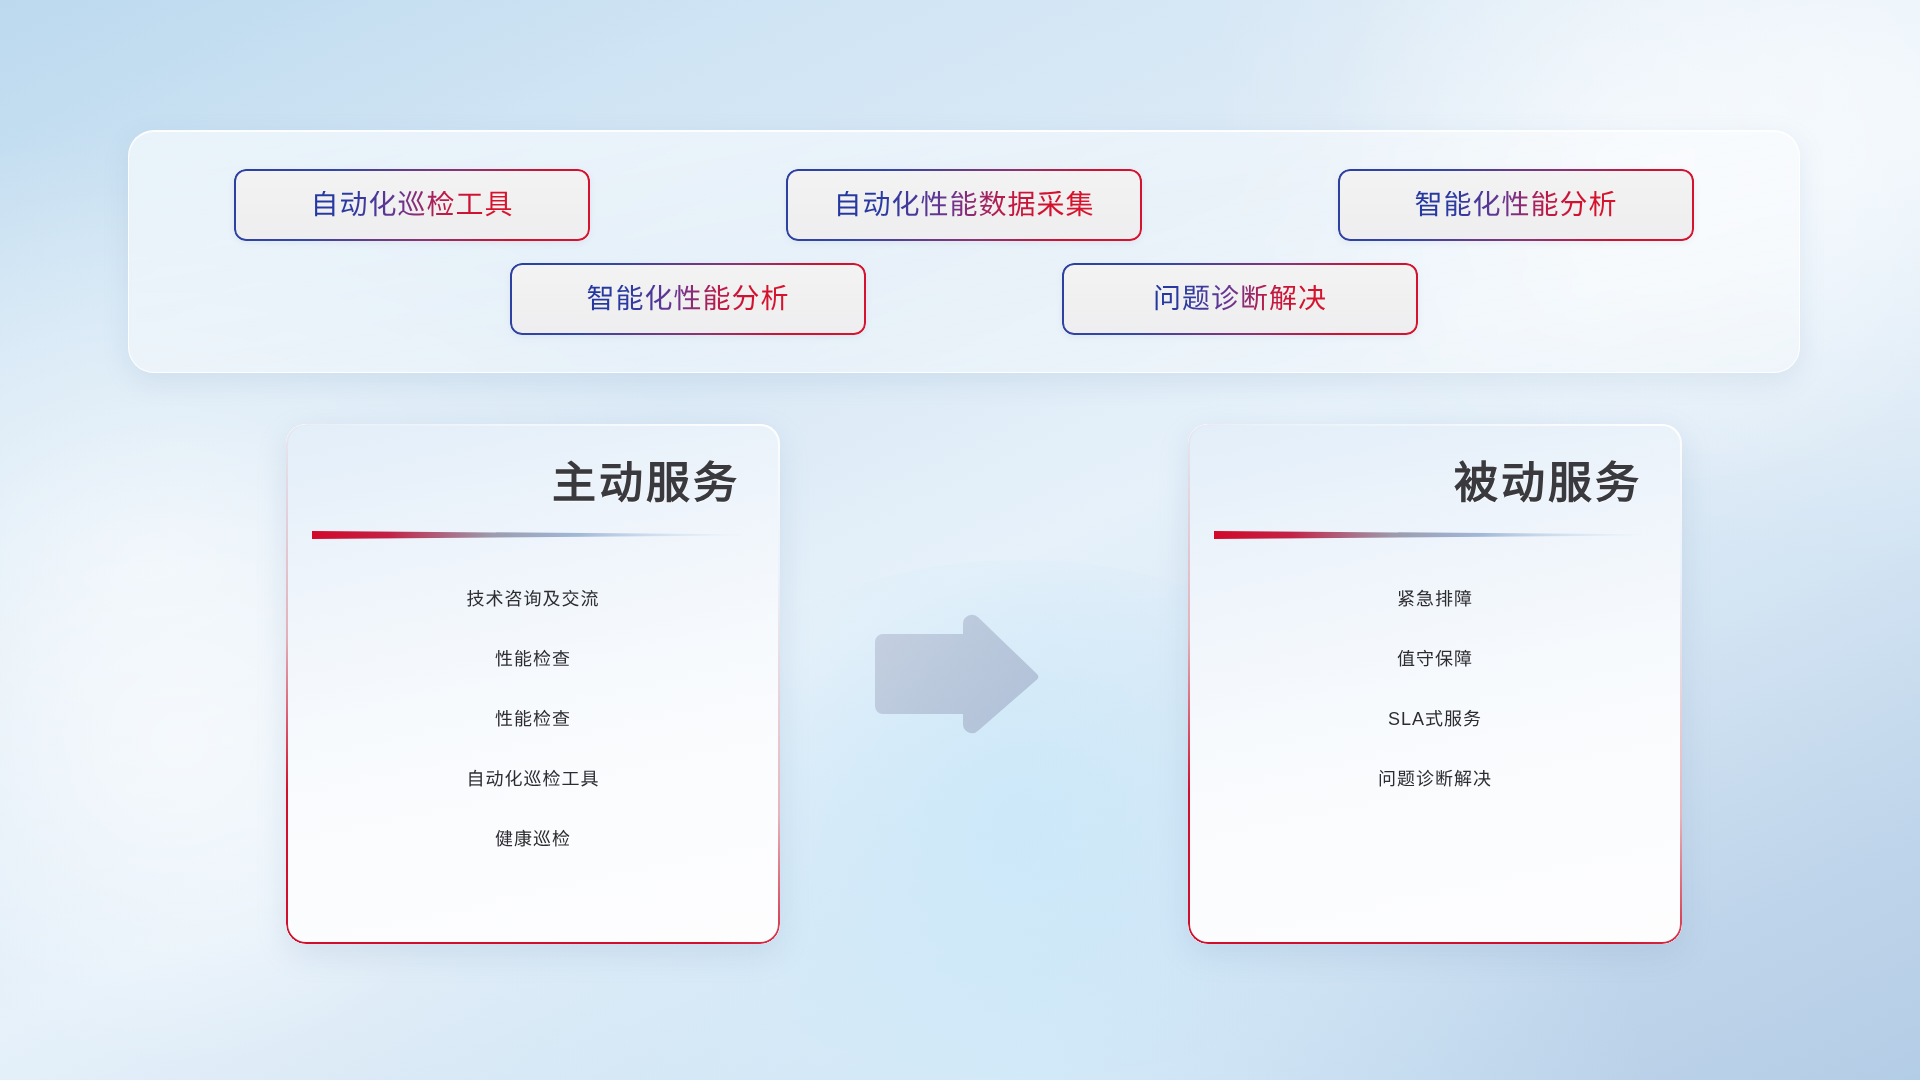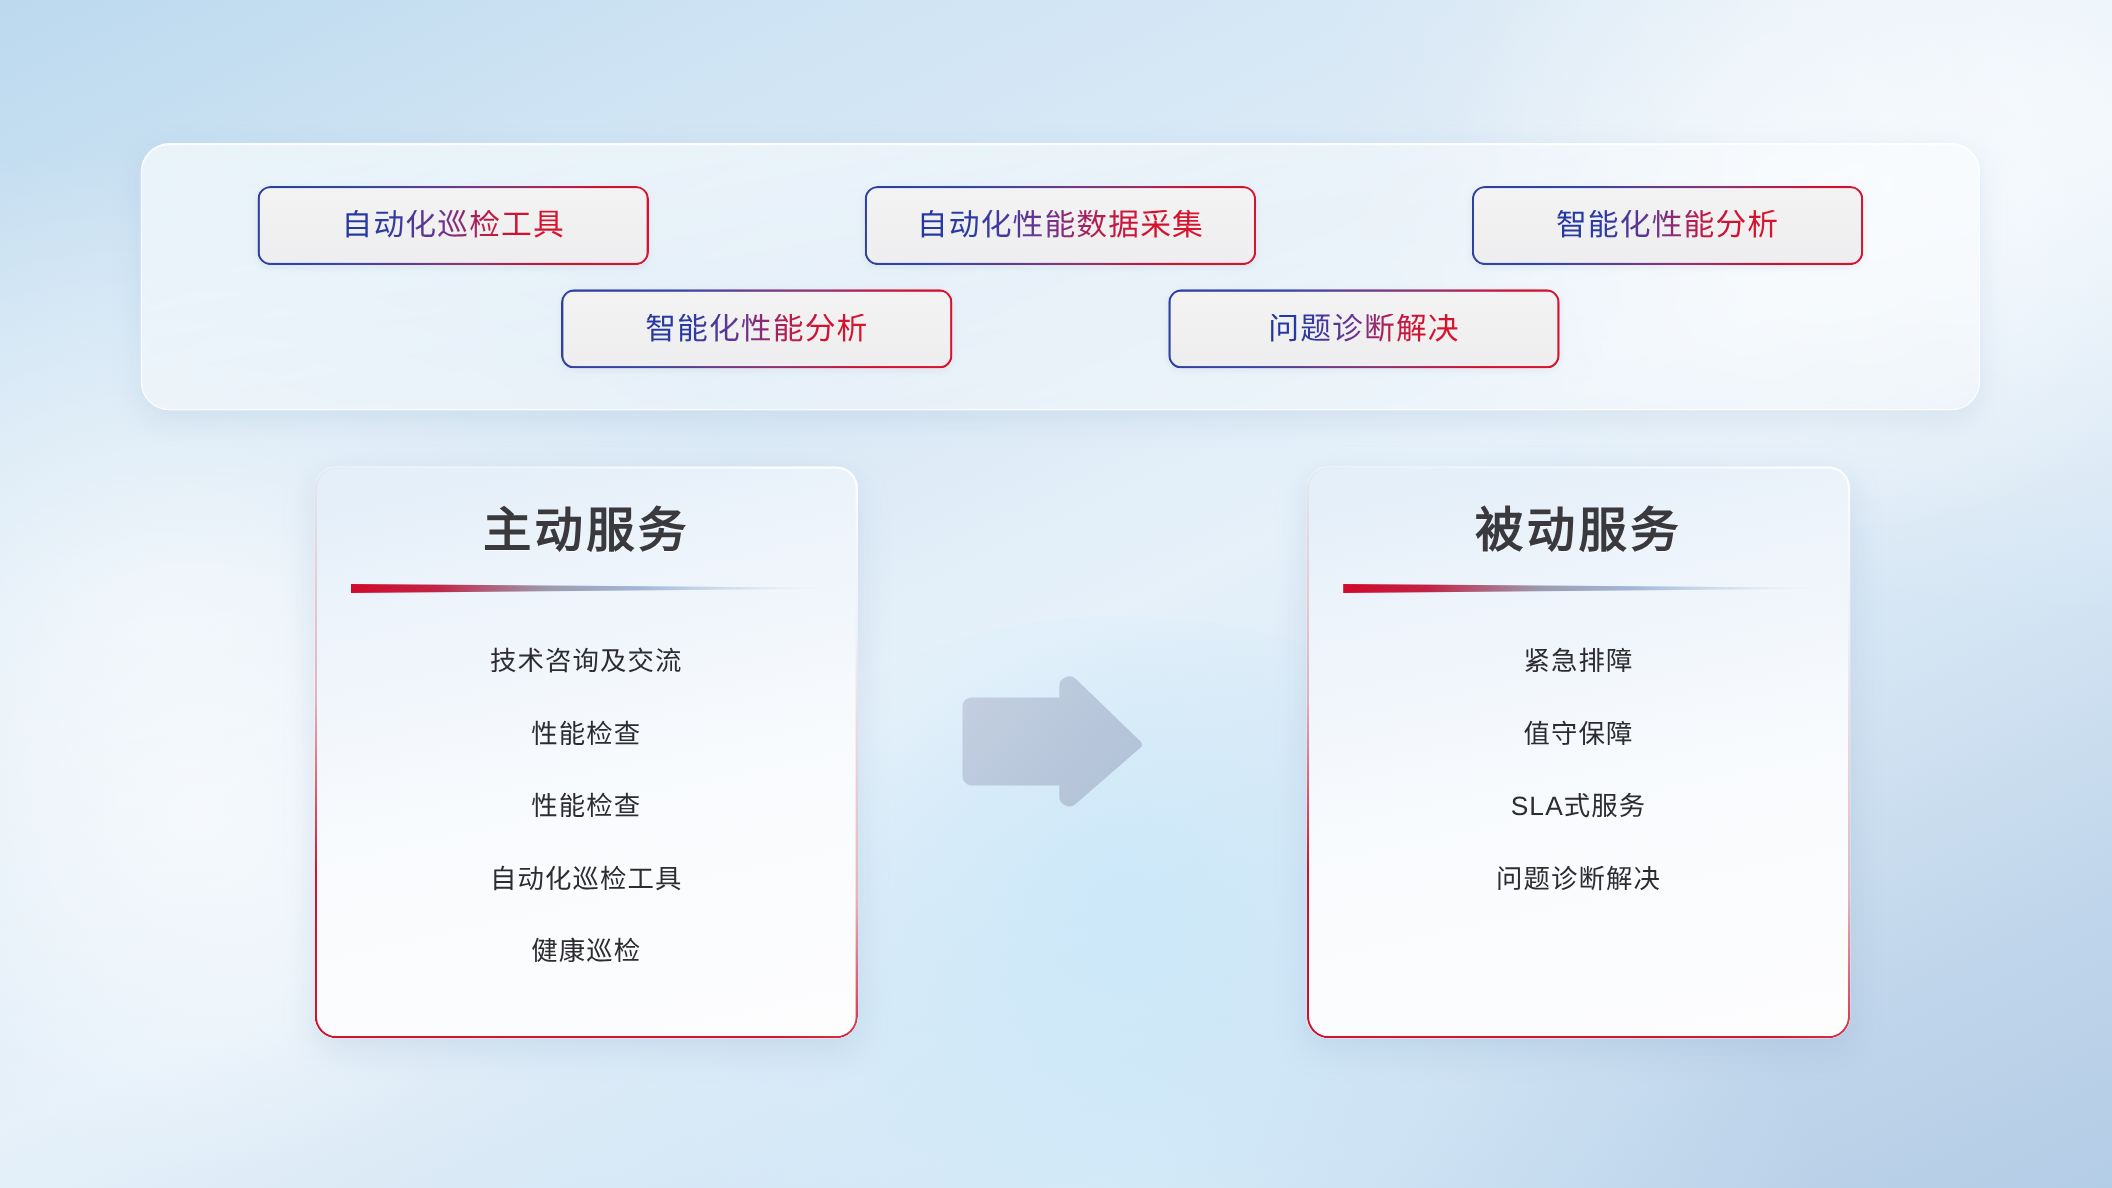--- a/index.html
+++ b/index.html
@@ -145,21 +145,21 @@
   }
   .card.left  { left: 286px; }
   .card.right { left: 1188px; }
 
   .card-inner {
     position: relative;
     z-index: 2;
     height: 100%;
     display: flex;
     flex-direction: column;
-    align-items: center;
+    align-items: flex-end;
     padding: 34px 40px 26px;
   }
 
   .card-title {
     font-size: 44px;
     font-weight: 700;
     color: #3a3a3e;
     letter-spacing: 3px;
     line-height: 1.15;
     text-shadow: 0 1px 0 rgba(255,255,255,0.7);
@@ -177,21 +177,21 @@
   .card-list {
     list-style: none;
     margin-top: 18px;
     width: 100%;
     display: flex;
     flex-direction: column;
     align-items: center;
     gap: 0;
   }
   .card-list li {
-    font-size: 24px;
+    font-size: 18px;
     color: #2d2d31;
     letter-spacing: 1px;
     line-height: 1;
     padding: 21px 0;
     white-space: nowrap;
   }
 
   
   .flow-arrow {
     position: absolute;

